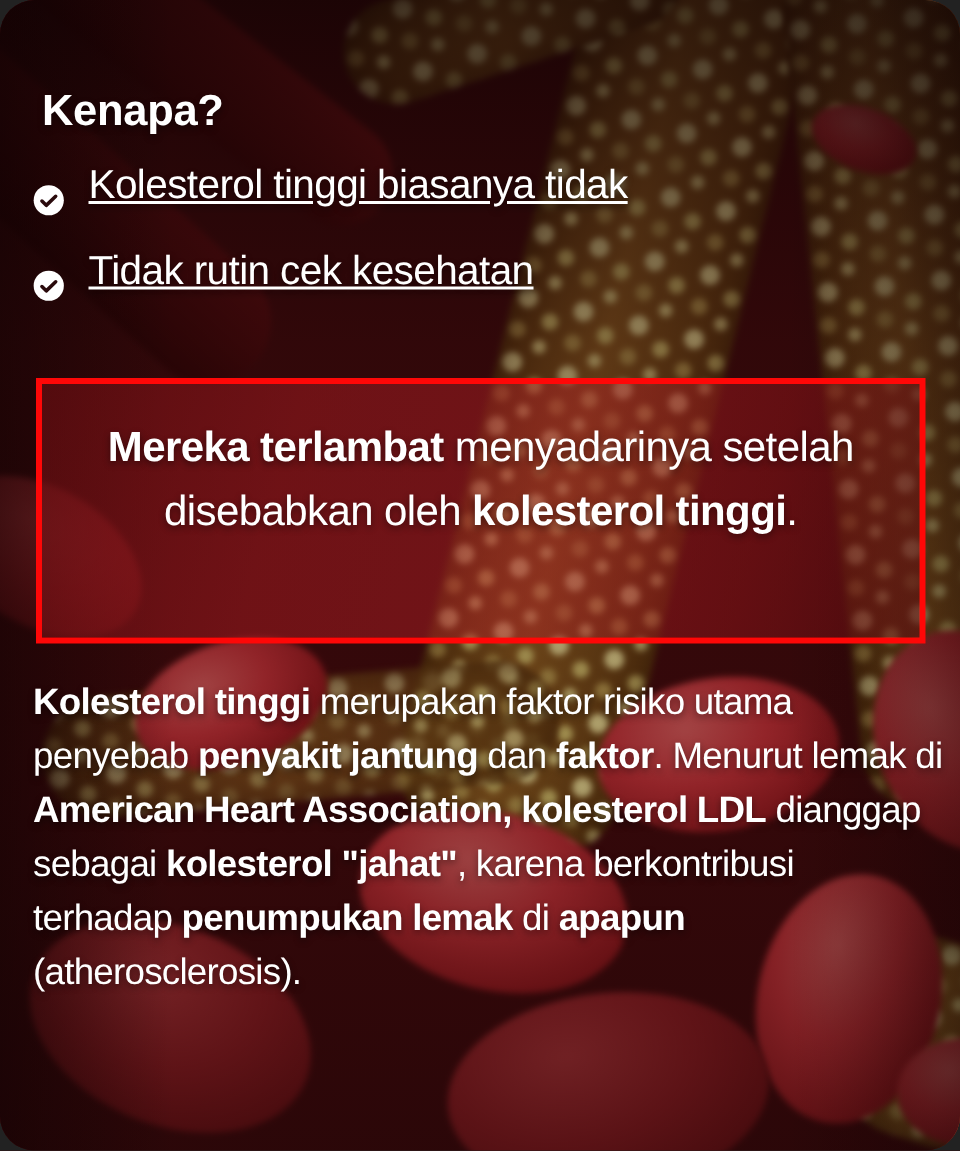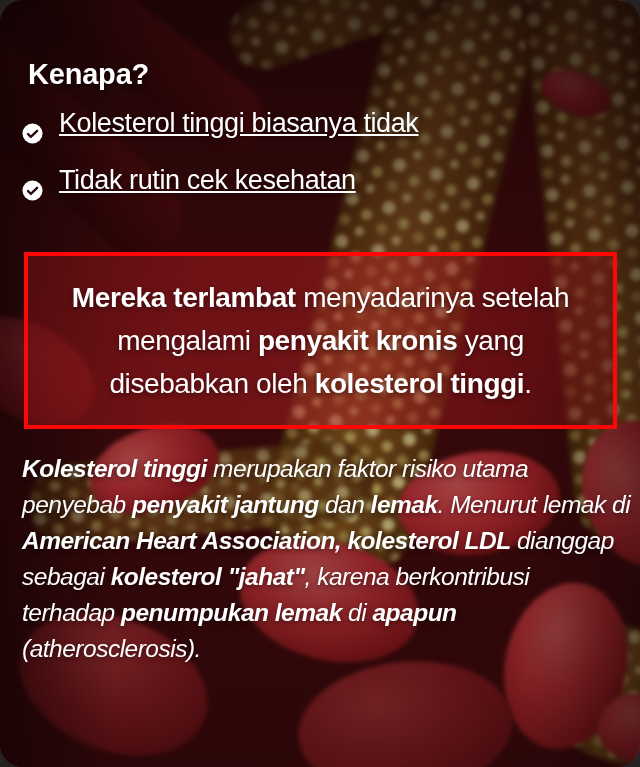--- a/index.html
+++ b/index.html
@@ -73,21 +73,21 @@
   ul.reasons li{display:flex;gap:16px;margin-bottom:12px;
     font-size:27px;line-height:45px;letter-spacing:-.4px;text-decoration:underline;}
   .ic{flex:none;width:21px;height:21px;margin-top:12px;}
   .callout{box-sizing:border-box;margin:49px 12px 0 -4px;width:593px;height:177px;
     border:4px solid #ff0707;padding:20px 8px 0 8px;text-align:center;
     font-size:28px;line-height:43px;letter-spacing:-.4px;
     background:linear-gradient(105deg,
       rgba(122,16,20,.55) 0%, rgba(170,28,34,.5) 28%, rgba(186,34,40,.45) 55%,
       rgba(146,21,26,.5) 80%, rgba(98,13,17,.55) 100%);}
   .para{margin:22px 0 0 -6px;width:614px;
-    font-size:24.5px;line-height:36px;letter-spacing:-.5px;font-style:italic;}
+    font-size:24.5px;line-height:36px;letter-spacing:-.5px;}
   .tline{white-space:nowrap;}
   b{font-weight:700;}
 </style>
 </head>
 <body>
 
 <div class="canvas">
 
   <div class="bg">
     <div class="tube t1"></div>
@@ -136,28 +136,27 @@
         </span>
         <div>
             <div class="tline"><span>Tidak rutin cek kesehatan</span></div>
           </div>
       </li>
     </ul>
 
     <div class="callout">
       <div>
           <div class="tline"><b>Mereka terlambat</b><span> menyadarinya setelah</span></div>
-          <div class="tline"><span>mengalami </span><b>penyakit kronis</b><span> yang</span></div>
           <div class="tline"><span>disebabkan oleh </span><b>kolesterol tinggi</b><span>.</span></div>
         </div>
     </div>
 
     <div class="para">
         <div class="tline"><b>Kolesterol tinggi</b><span> merupakan faktor risiko utama</span></div>
-        <div class="tline"><span>penyebab </span><b>penyakit jantung</b><span> dan </span><b>lemak</b><span>. Menurut lemak di</span></div>
+        <div class="tline"><span>penyebab </span><b>penyakit jantung</b><span> dan </span><b>faktor</b><span>. Menurut lemak di</span></div>
         <div class="tline"><b>American Heart Association, kolesterol LDL</b><span> dianggap</span></div>
         <div class="tline"><span>sebagai </span><b>kolesterol "jahat"</b><span>, karena berkontribusi</span></div>
         <div class="tline"><span>terhadap </span><b>penumpukan lemak</b><span> di </span><b>apapun</b></div>
         <div class="tline"><span>(atherosclerosis).</span></div>
       </div>
 
   </div>
 </div>
 
 </body></html>

